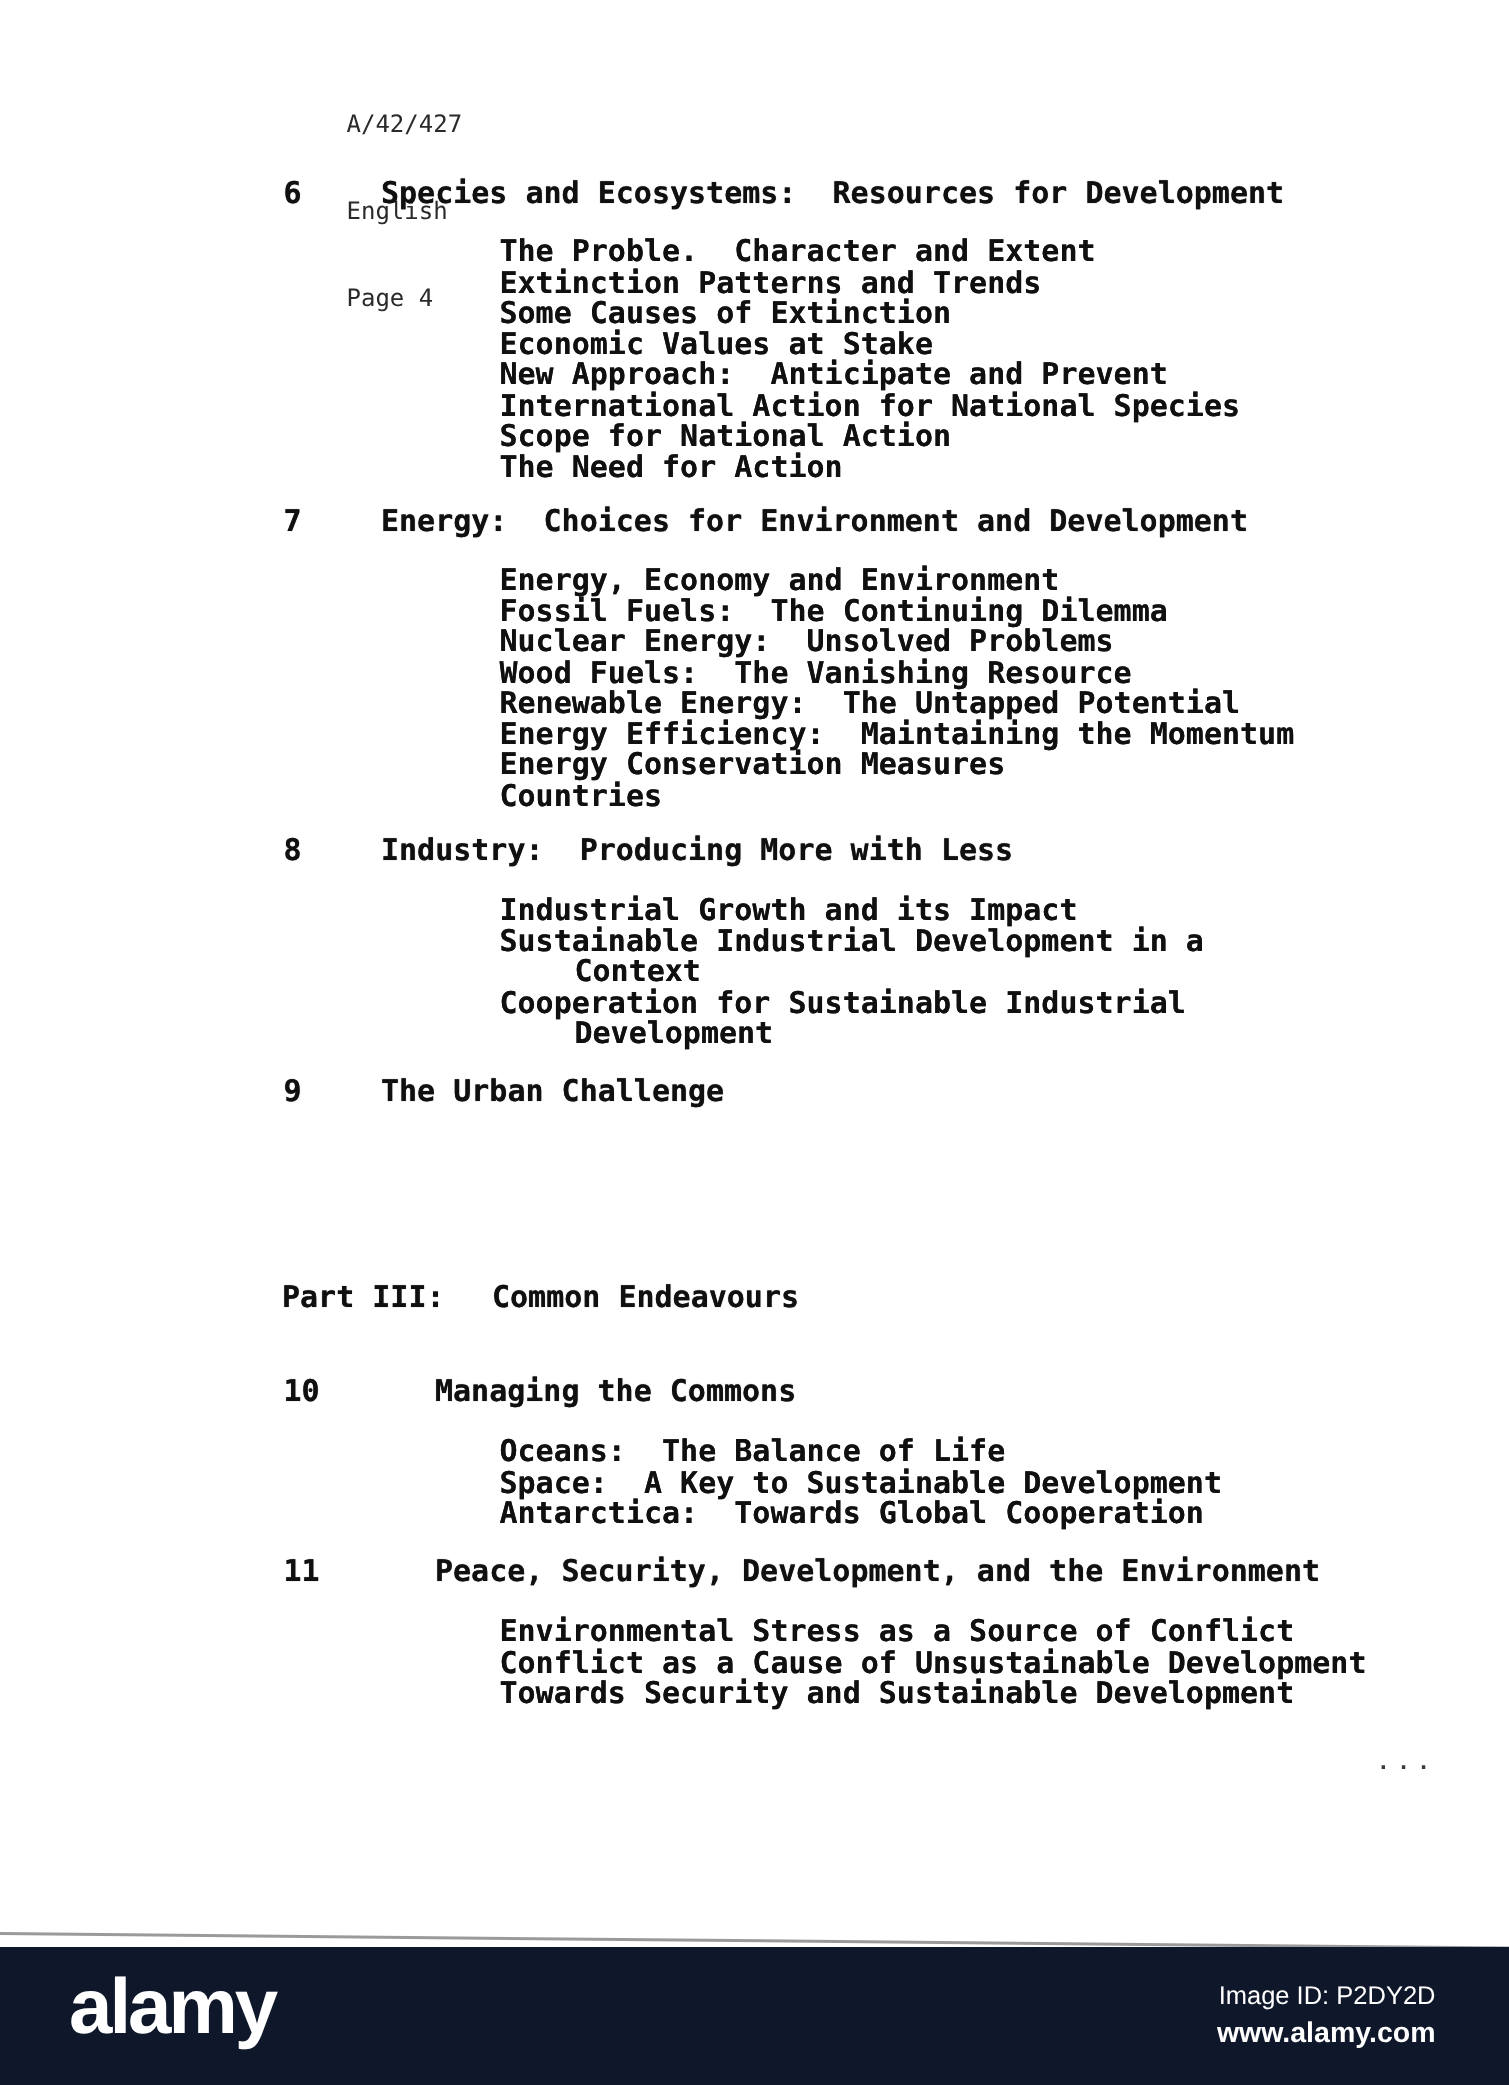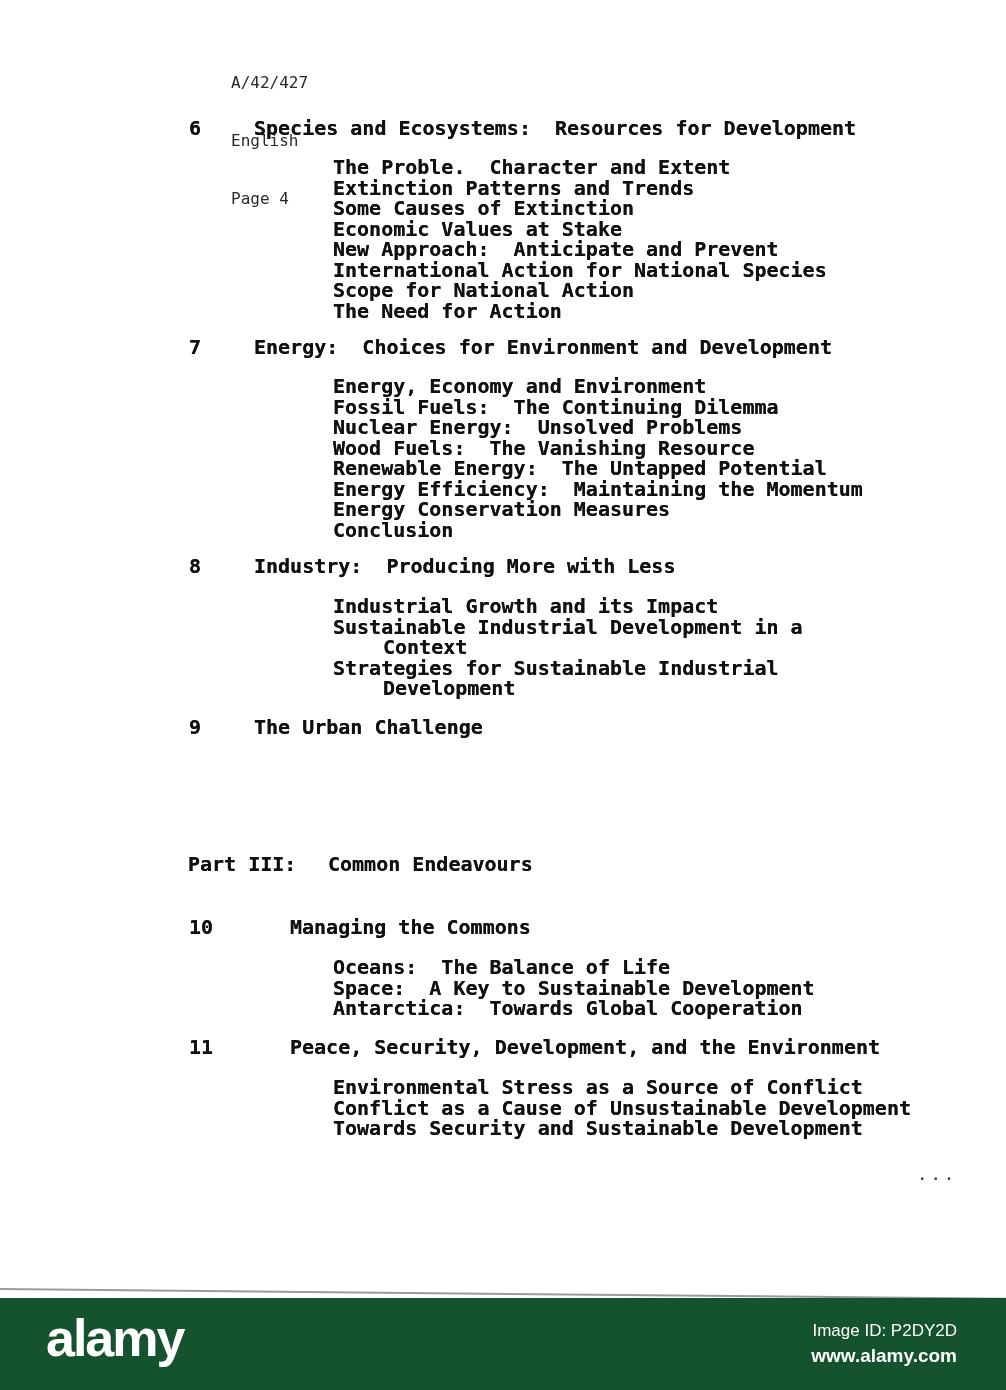--- a/index.html
+++ b/index.html
@@ -69,21 +69,21 @@
     transform: rotate(0.55deg);
     transform-origin: left top;
   }
   
   .wm-bar {
     position: absolute;
     left: 0;
     top: 1298px;
     width: 1006px;
     height: 92px;
-    background: #14532d;
+    background: #0f172a;
     font-family: "Liberation Sans", sans-serif;
   }
   .wm-logo {
     position: absolute;
     left: 46px;
     top: 12px;
     font-size: 52px;
     font-weight: bold;
     letter-spacing: -2px;
     color: #ffffff;
@@ -130,32 +130,32 @@
     <span class="title">Energy:  Choices for Environment and Development</span>
   </div>
   <div class="items" style="top:376px">
     <div class="line">Energy, Economy and Environment</div>
     <div class="line">Fossil Fuels:  The Continuing Dilemma</div>
     <div class="line">Nuclear Energy:  Unsolved Problems</div>
     <div class="line">Wood Fuels:  The Vanishing Resource</div>
     <div class="line">Renewable Energy:  The Untapped Potential</div>
     <div class="line">Energy Efficiency:  Maintaining the Momentum</div>
     <div class="line">Energy Conservation Measures</div>
-    <div class="line">Conclusion</div>
+    <div class="line">Countries</div>
   </div>
 
   <div class="sec-head" style="top:556px">
     <span class="num">8</span>
     <span class="title">Industry:  Producing More with Less</span>
   </div>
   <div class="items" style="top:596px">
     <div class="line">Industrial Growth and its Impact</div>
     <div class="line">Sustainable Industrial Development in a</div>
     <div class="line wrap">Context</div>
-    <div class="line">Strategies for Sustainable Industrial</div>
+    <div class="line">Cooperation for Sustainable Industrial</div>
     <div class="line wrap">Development</div>
   </div>
 
   <div class="sec-head" style="top:717px">
     <span class="num">9</span>
     <span class="title">The Urban Challenge</span>
   </div>
 
   <div class="sec-head part-head" style="top:854px">
     <span class="label">Part III:</span>

